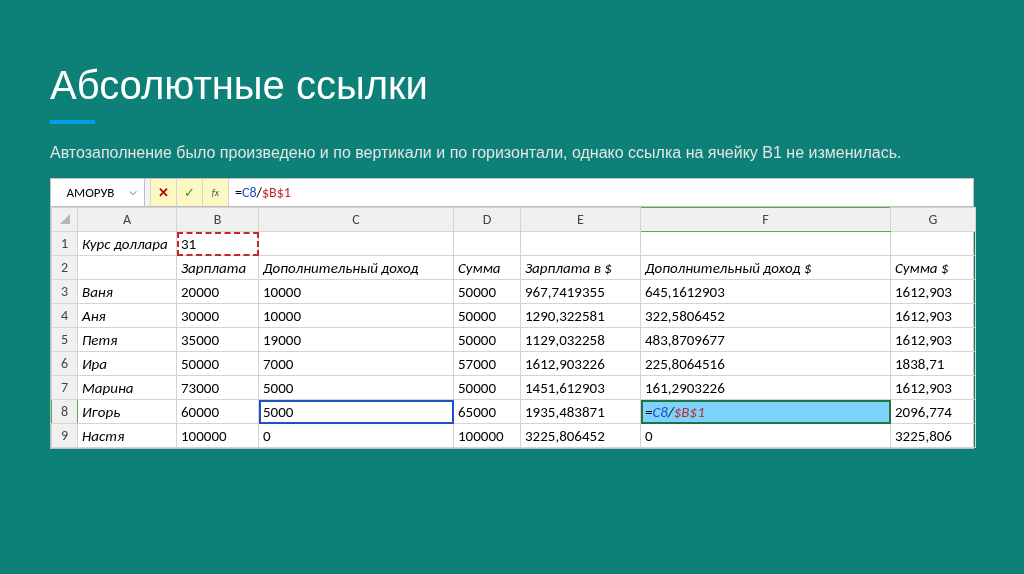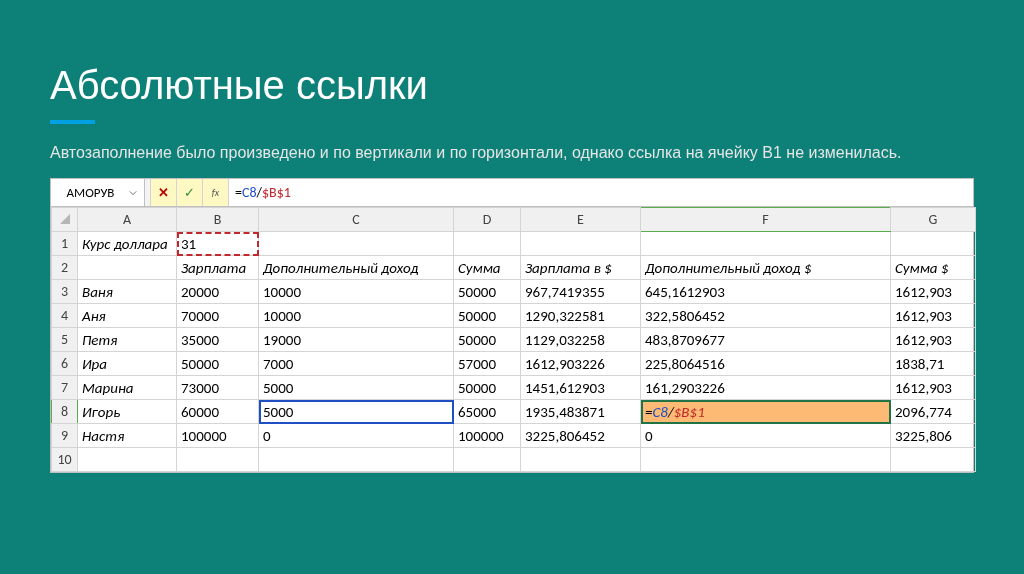--- a/index.html
+++ b/index.html
@@ -139,21 +139,21 @@
   outline: 2px dashed #c0282d;
   outline-offset: -2px;
 }
 .edit-range {
   outline: 2px solid #1e4fc5;
   outline-offset: -2px;
 }
 .active-cell {
   outline: 2px solid #217346;
   outline-offset: -2px;
-  background:#fdba74;
+  background:#7dd3fc;
 }
 .formula-text .ref1 { color: #1e4fc5; }
 .formula-text .ref2 { color: #c0282d; }
 </style>
 </head>
 <body>
 
 <div class="slide">
   <h1 class="title">Абсолютные ссылки</h1>
   <div class="underline"></div>
@@ -236,21 +236,21 @@
             <td class="num">20000</td>
             <td class="num">10000</td>
             <td class="num">50000</td>
             <td class="num">967,7419355</td>
             <td class="num">645,1612903</td>
             <td class="num">1612,903</td>
           </tr>
           <tr>
             <td class="rowhead">4</td>
             <td class="txt">Аня</td>
-            <td class="num">70000</td>
+            <td class="num">30000</td>
             <td class="num">10000</td>
             <td class="num">50000</td>
             <td class="num">1290,322581</td>
             <td class="num">322,5806452</td>
             <td class="num">1612,903</td>
           </tr>
           <tr>
             <td class="rowhead">5</td>
             <td class="txt">Петя</td>
             <td class="num">35000</td>
@@ -293,27 +293,17 @@
           <tr>
             <td class="rowhead">9</td>
             <td class="txt">Настя</td>
             <td class="num">100000</td>
             <td class="num">0</td>
             <td class="num">100000</td>
             <td class="num">3225,806452</td>
             <td class="num">0</td>
             <td class="num">3225,806</td>
           </tr>
-          <tr>
-            <td class="rowhead">10</td>
-            <td></td>
-            <td></td>
-            <td></td>
-            <td></td>
-            <td></td>
-            <td></td>
-            <td></td>
-          </tr>
         </tbody>
       </table>
     </div>
   </div>
 </div>
 
 </body></html>

